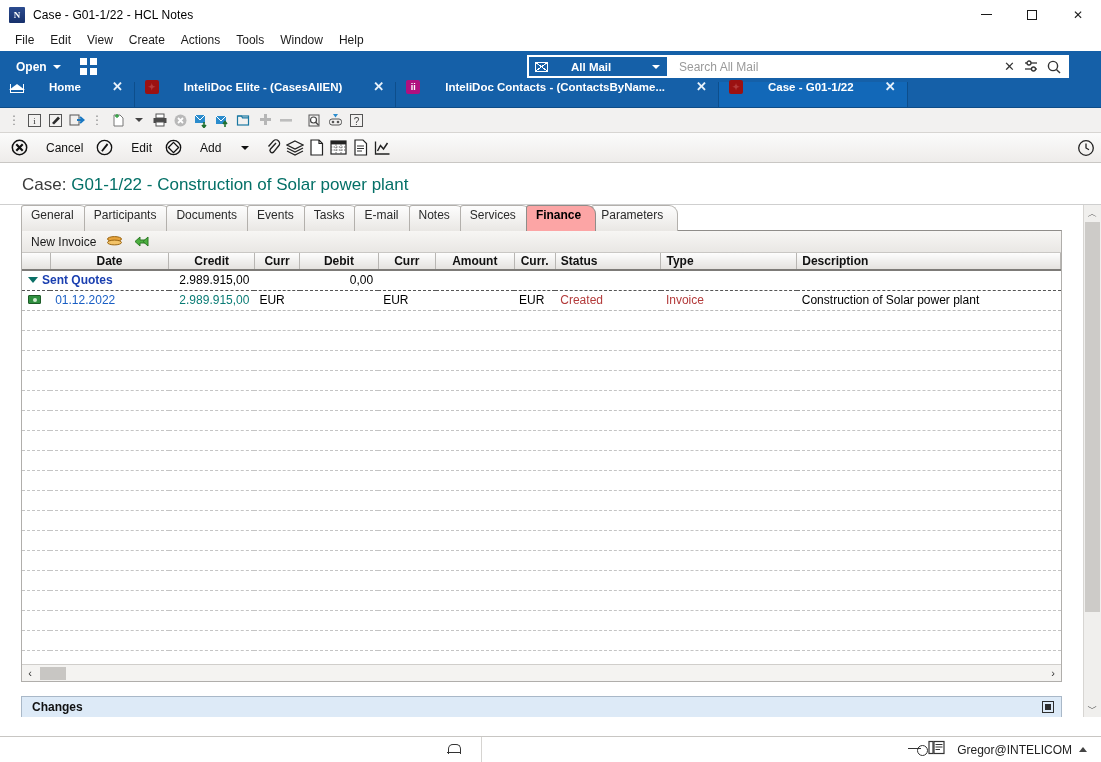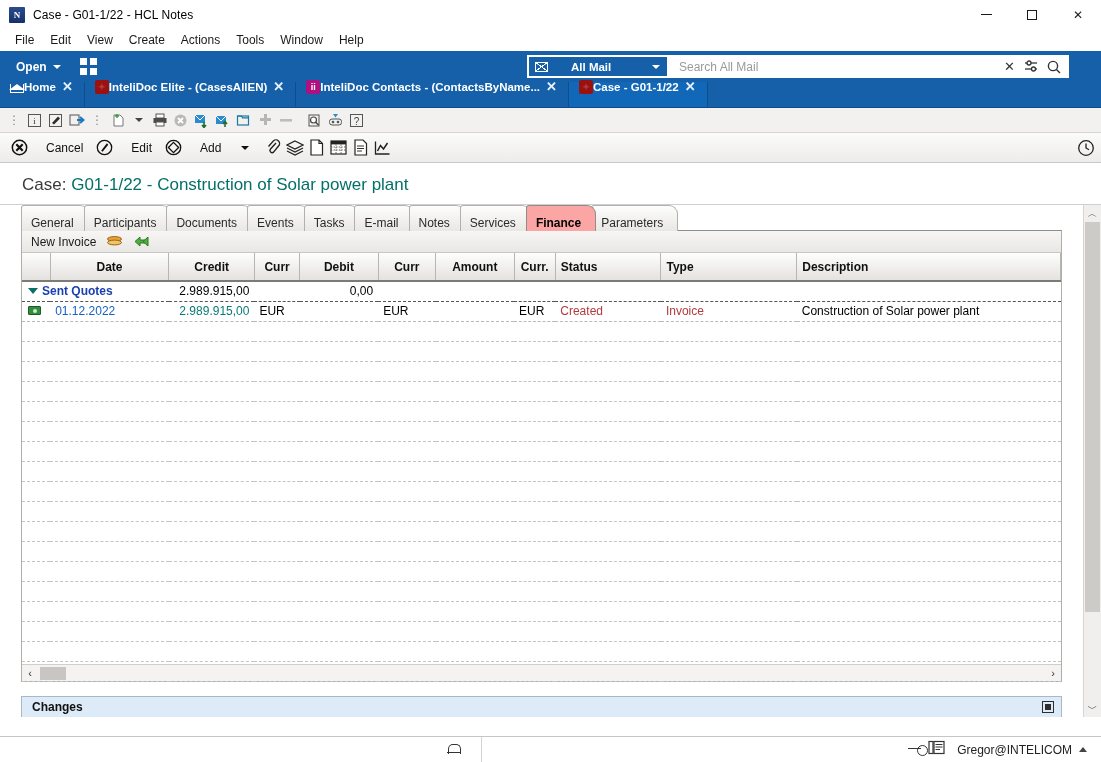--- a/index.html
+++ b/index.html
@@ -97,21 +97,21 @@
   }
   .searchbox input::placeholder { color: #9a9a9a; }
   .sb-ico { color: #333; font-size: 13px; margin-left: 9px; display:flex; align-items:center; }
 
   
   .wstabs {
     height: 26px; background: #1560a8; display: flex; align-items: stretch;
     border-bottom: 1px solid #0e4c87;
   }
   .wstab {
-    display: flex; align-items: center; gap: 0;
+    display: flex; align-items: center; gap: 25px;
     padding: 0 11px 16px 10px; color: #fff; font-size: 11.5px; font-weight: bold;
     border-right: 1px solid #0d4e8c; position: relative;
   }
   .wstab.active { background: #1268b8; }
   .wstab .x { font-size: 13px; font-weight: bold; margin-left: 6px; color: #e8f2fb; }
   .home-ico { width: 14px; height: 13px; position: relative; display:block; }
   .home-ico::before {
     content:""; position:absolute; left:0; top:4px; width:12px; height:8px;
     border:1.5px solid #fff; border-top:0;
   }
@@ -167,21 +167,21 @@
   
   .tabstrip {
     display: flex; align-items: flex-end; padding-left: 21px; height: 21px;
     margin-top: 5px; position: relative; z-index: 2;
   }
   .ftab {
     height: 26px; line-height: 18px; font-size: 12px; color: #2a2a2a;
     background: linear-gradient(#fdfdfd,#e9e7e4);
     border: 1px solid #b3b0ac; border-bottom: 0;
     border-radius: 3px 9px 0 0;
-    padding: 8px 14px 0 9px; margin-right: -5px;
+    padding: 0 14px 0 9px; margin-right: -5px;
     position: relative;
   }
   .ftab.active {
     background: #fca5a5; font-weight: bold; color: #000; z-index: 3;
     border-color: #8f8d8a;
   }
   .tabpanel {
     margin: 0 21px 0 21px; border: 1px solid #b0aeab; border-top: 1px solid #8f8d8a;
     background: #fff; height: 452px; position: relative; top: -1px;
   }
@@ -193,21 +193,21 @@
   .newinv { font-size: 12px; color: #1a1a1a; }
   .pt-ico { width: 17px; height: 15px; display:block; }
 
   
   .tbl { width: 100%; border-collapse: collapse; table-layout: fixed; }
   .tbl thead th {
     background: linear-gradient(#fdfdfd,#e4e2df);
     border-right: 1px solid #b8b6b3;
     border-bottom: 2px solid #7d7b78;
     font-size: 12px; font-weight: bold; color: #111;
-    height: 28px; padding: 0 5px; text-align: left;
+    height: 17px; padding: 0 5px; text-align: left;
   }
   .tbl thead th.ctr { text-align: center; }
   .tbl thead th.first { border-right: 1px solid #b8b6b3; }
   .rowline { border-bottom: 1px dashed #b9b9b9; }
   .tbl td { font-size: 12px; height: 20px; padding: 0 5px; vertical-align: middle; }
   .grp-row td { border-bottom: 1px dashed #555; }
   .grp-name { color: #1a3fb0; font-weight: bold; display:flex; align-items:center; gap:4px; }
   .tri { width:0;height:0;border-left:5px solid transparent;border-right:5px solid transparent;
          border-top:6px solid #0a6f66; display:inline-block; }
   .amt { text-align: right; padding-right: 8px; }

